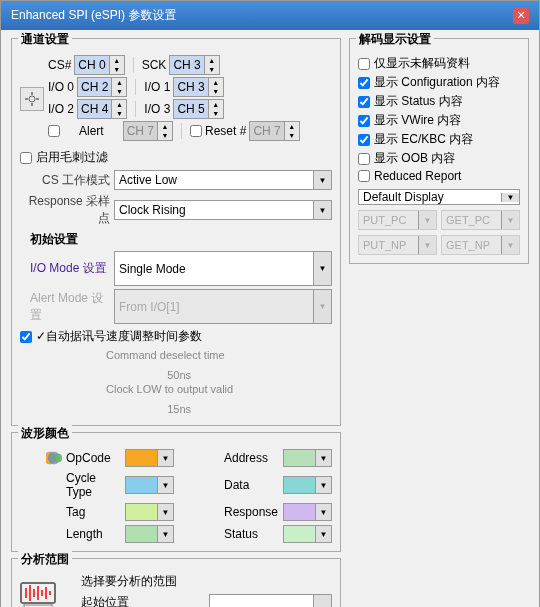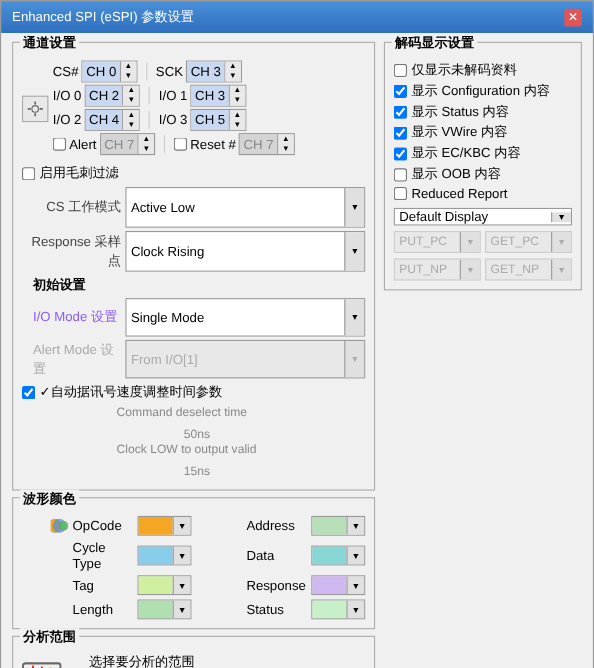--- a/index.html
+++ b/index.html
@@ -125,21 +125,21 @@
       margin-bottom: 3px;
     }
     .settings-label {
       width: 90px;
       font-size: 12px;
       text-align: right;
       color: #444;
     }
     .dropdown {
       flex: 1;
-      height: 37px;
+      height: 20px;
       border: 1px solid #999;
       background: white;
       display: flex;
       align-items: center;
       cursor: pointer;
     }
     .dropdown-val {
       flex: 1;
       padding: 0 4px;
       font-size: 12px;
@@ -161,21 +161,21 @@
     }
     .init-row {
       display: flex;
       align-items: center;
       gap: 4px;
       margin-bottom: 3px;
     }
     .init-label {
       width: 80px;
       font-size: 12px;
-      color: #8b5cf6;
+      color: #4c1d95;
     }
     .init-dropdown {
       flex: 1;
       height: 35px;
       border: 1px solid #999;
       background: white;
       display: flex;
       align-items: center;
       cursor: pointer;
     }
@@ -475,21 +475,21 @@
                     <div class="ch-select-val">CH 5</div>
                     <div class="ch-spinner">
                       <button class="ch-spin-btn">▲</button>
                       <button class="ch-spin-btn">▼</button>
                     </div>
                   </div>
                 </div>
               </div>
 
               <div class="channel-row-group">
-                <div style="display:flex;align-items:center;gap:3px;">
+                <div style="display:flex;align-items:center;gap:19px;">
                   <input type="checkbox" style="">
                   <span class="ch-label">Alert</span>
                   <div class="ch-select-wrap" style="background:#e0e0e0;">
                     <div class="ch-select-val" style="background:#d4d4d4;color:#888;">CH 7</div>
                     <div class="ch-spinner">
                       <button class="ch-spin-btn">▲</button>
                       <button class="ch-spin-btn">▼</button>
                     </div>
                   </div>
                 </div>

